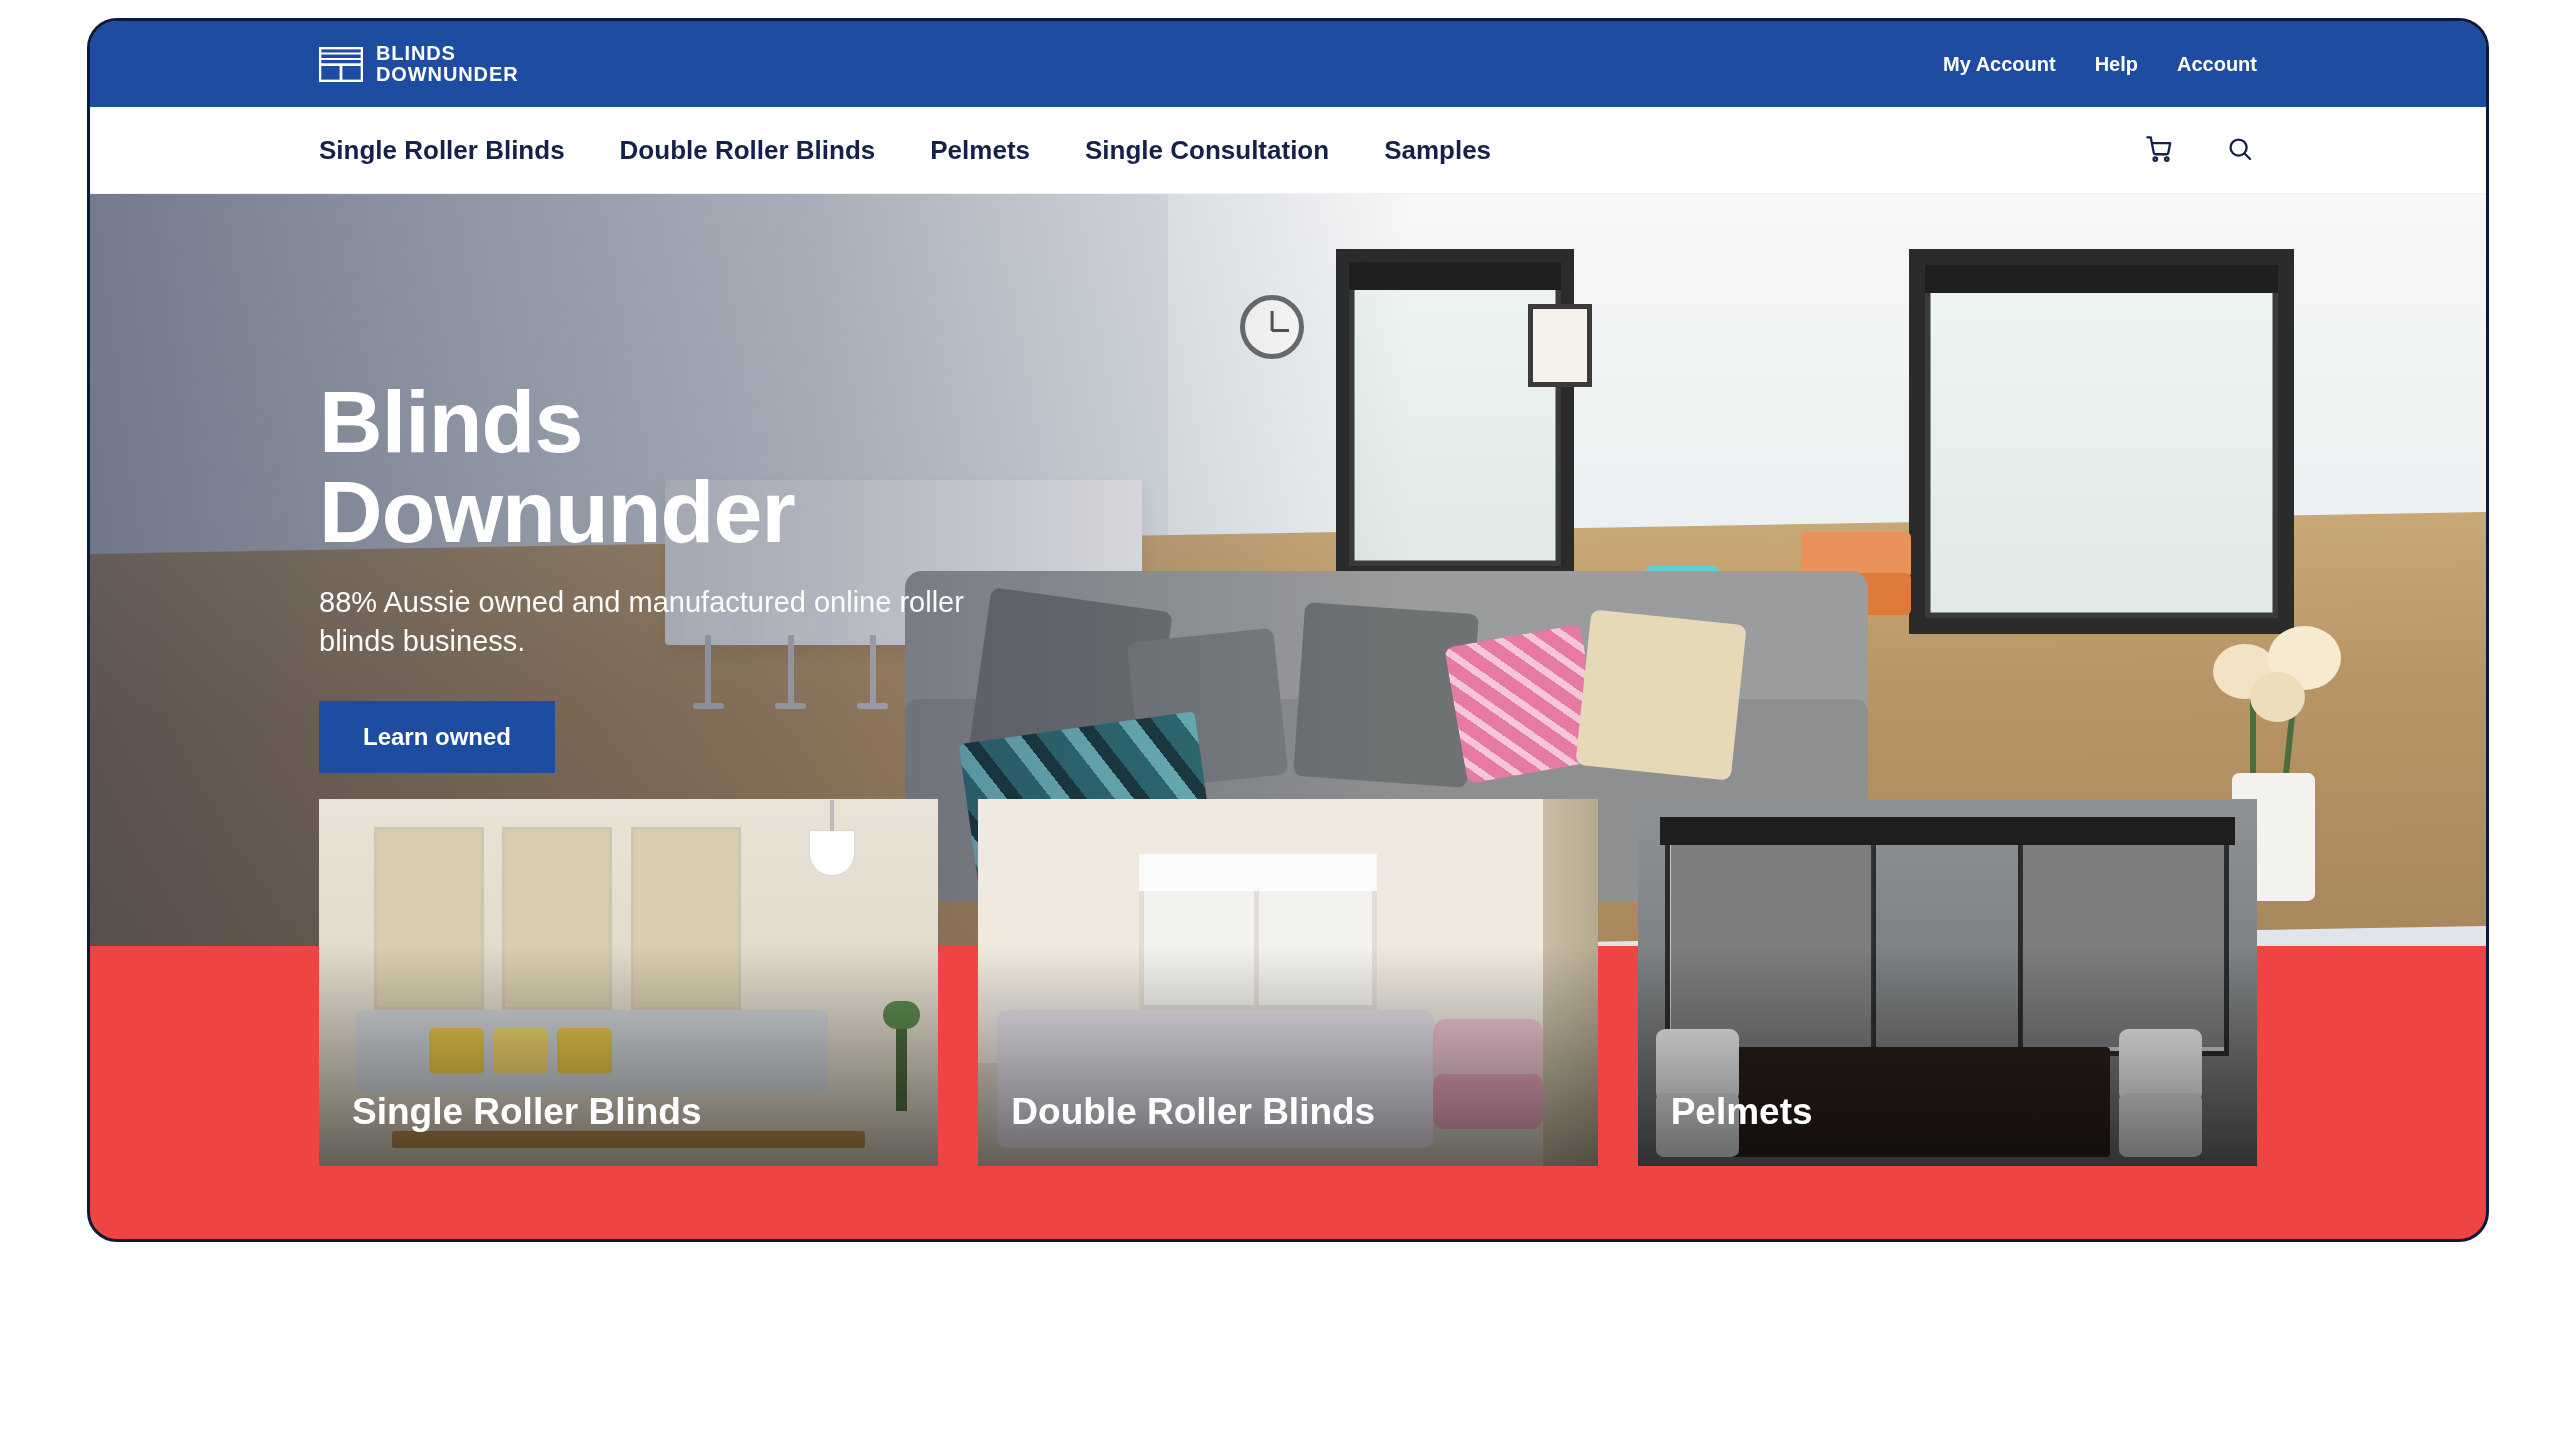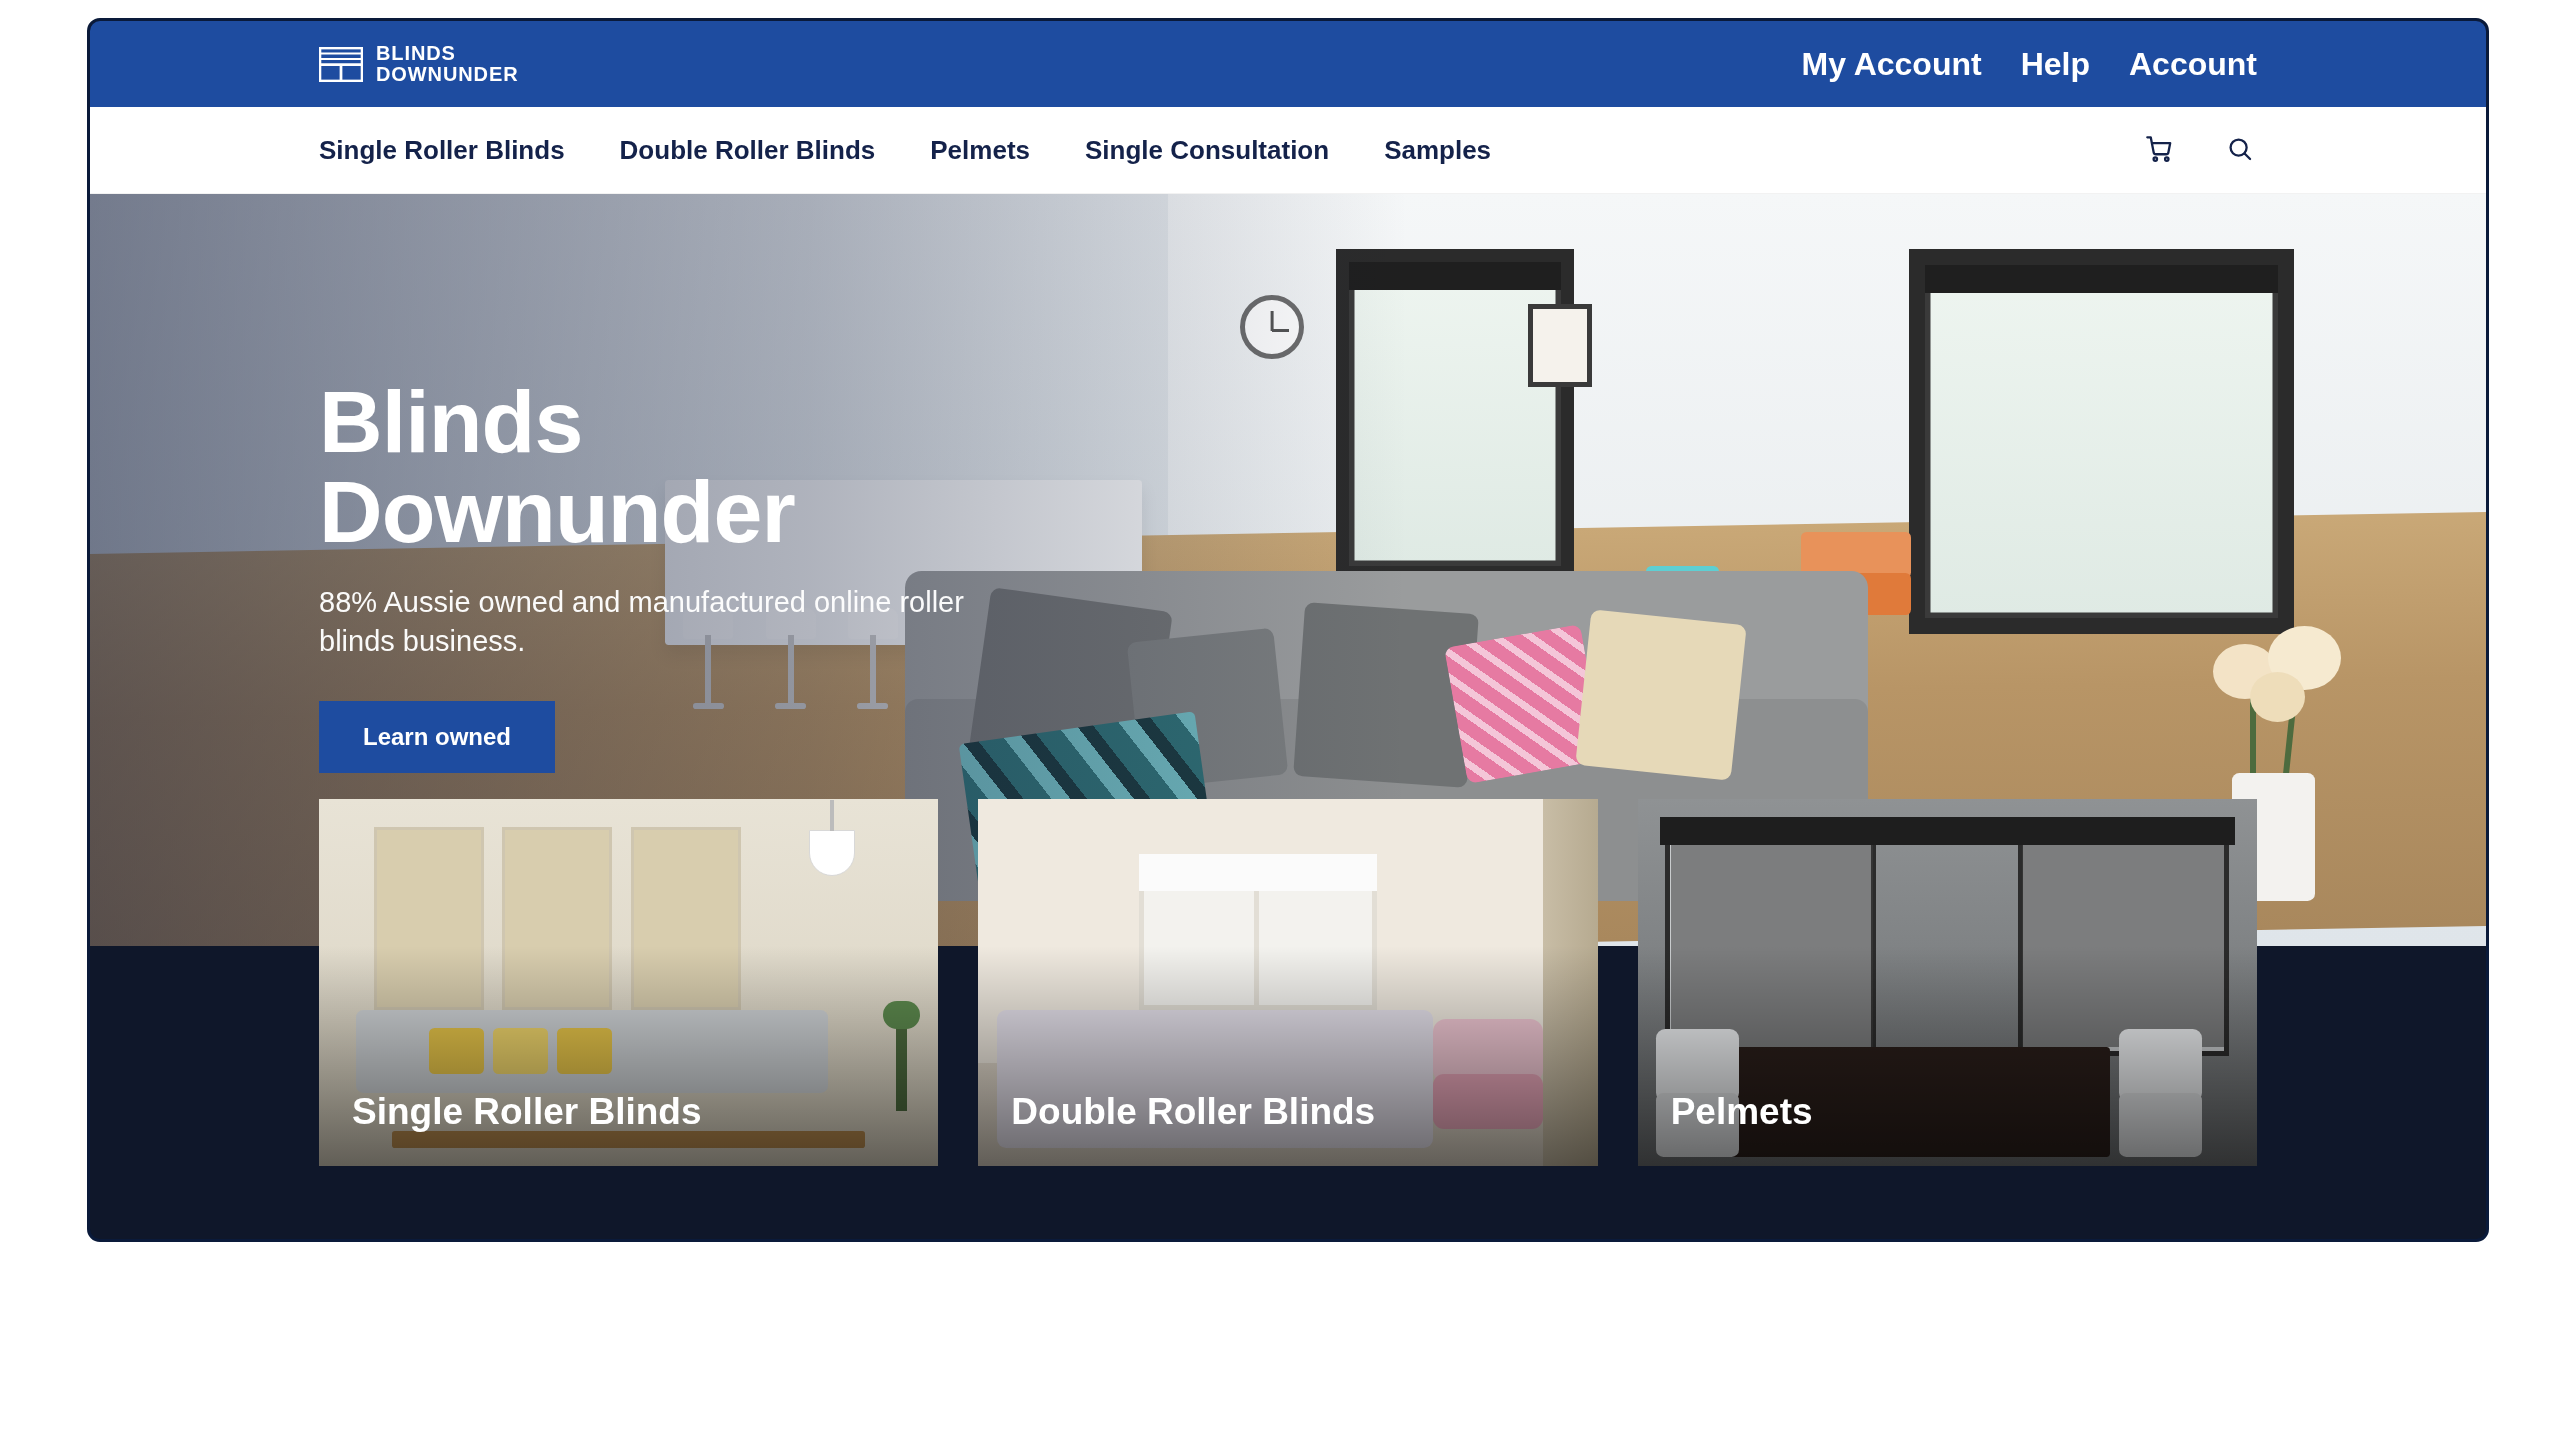--- a/index.html
+++ b/index.html
@@ -7,23 +7,23 @@
     font-family: -apple-system, BlinkMacSystemFont, "Segoe UI", Helvetica, Arial, sans-serif;
     background: #ffffff;
     display: flex;
     justify-content: center;
     padding: 18.3px 37px;
   }
   .device-frame {
     width: 2402px;
     max-width: 100%;
     border: 3.7px solid #0a1a3a;
-    border-radius: 13px;
+    border-radius: 30px;
     overflow: hidden;
-    background: #0f172a;
+    background: #ef4444;
     position: relative;
   }
   
   .topbar {
     background: #1e4ca0;
     display: flex;
     align-items: center;
     justify-content: space-between;
     padding: 22px 229px 22px 229px;
   }
@@ -45,21 +45,21 @@
   .logo-mark svg { display:block; }
   .logo-text { text-transform: uppercase; }
   .top-links {
     display: flex;
     gap: 39px;
   }
   .top-links a {
     color: #fff;
     text-decoration: none;
     font-weight: 700;
-    font-size: 32px;
+    font-size: 20px;
   }
   
   .navbar {
     background: #fff;
     display: flex;
     align-items: center;
     justify-content: space-between;
     padding: 24px 229px;
     border-bottom: 0.9px solid rgba(0,0,0,0.05);
   }

